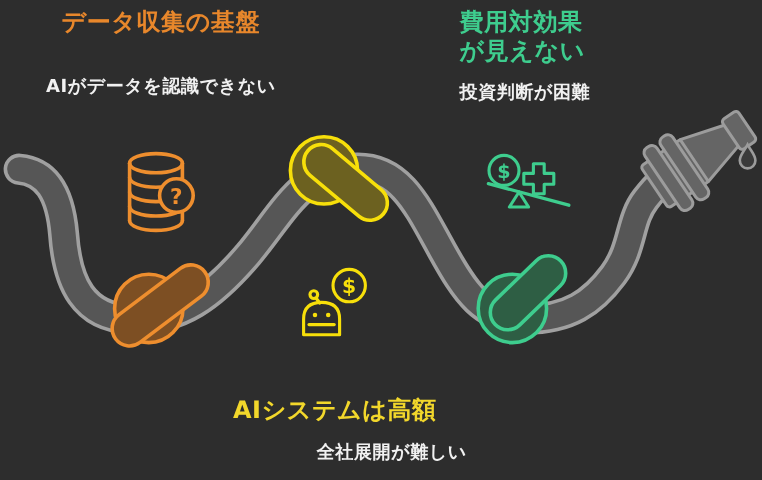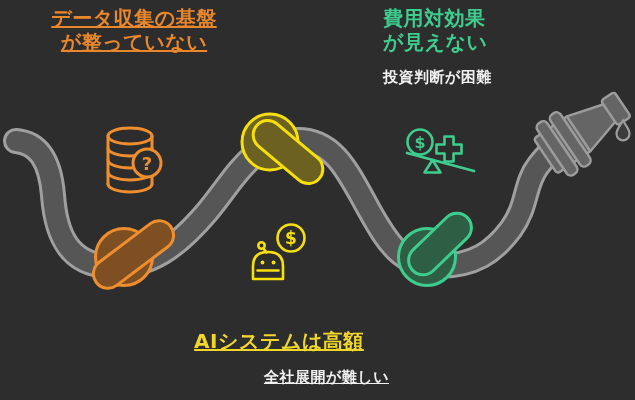--- a/index.html
+++ b/index.html
@@ -23,21 +23,21 @@
     position:relative;width:635px;height:400px;background:var(--bg);
     overflow:hidden;font-family:"DejaVu Sans","Liberation Sans",sans-serif;
   }
   .layer{position:absolute;left:0;top:0;width:635px;height:400px;}
   .label-block{position:absolute;}
   .title{font-size:20px;font-weight:700;line-height:24px;letter-spacing:0.5px;}
   .sub{font-size:15px;font-weight:700;color:var(--text-light);letter-spacing:0.5px;}
   .t-orange{color:var(--orange);}
   .t-green{color:var(--green);}
   .t-yellow{color:var(--yellow);margin-top:24px;}
-  .ta-c{text-align:center;text-decoration:underline;}
+  .ta-c{text-align:center;}
   .ta-l{text-align:left;}
 </style>
 </head>
 <body>
 
 <div class="canvas">
 
   <svg class="layer" viewBox="0 0 635 400" aria-hidden="true">
 
     <g>
@@ -103,22 +103,22 @@
       <circle cx="273.5" cy="262.5" r="1.9" fill="#f7df0a" stroke="none"></circle>
       <circle cx="261.5" cy="245.5" r="3.2"></circle>
       <path d="M263.5 248.5 L266.5 252.5"></path>
       <circle cx="291" cy="238" r="13.5"></circle>
       <text x="291" y="244" text-anchor="middle" fill="#f7df0a" stroke="none" font-size="17" font-weight="bold" font-family="DejaVu Sans, sans-serif">$</text>
     </g>
   </svg>
 
   <div class="label-block title t-orange ta-c" style="left:20px;top:6px;width:228px;">
     <div>データ収集の基盤</div>
-    <div>が整っていない</div>
   </div>
+  <div class="label-block sub ta-c" style="left:20px;top:63px;width:228px;">AIがデータを認識できない</div>
 
   <div class="label-block title t-green ta-l" style="left:383px;top:6px;width:210px;">
     <div>費用対効果</div>
     <div>が見えない</div>
   </div>
   <div class="label-block sub ta-l" style="left:383px;top:68px;width:210px;">投資判断が困難</div>
 
   <div class="label-block title t-yellow ta-c" style="left:169px;top:305px;width:220px;">
     <div>AIシステムは高額</div>
   </div>

